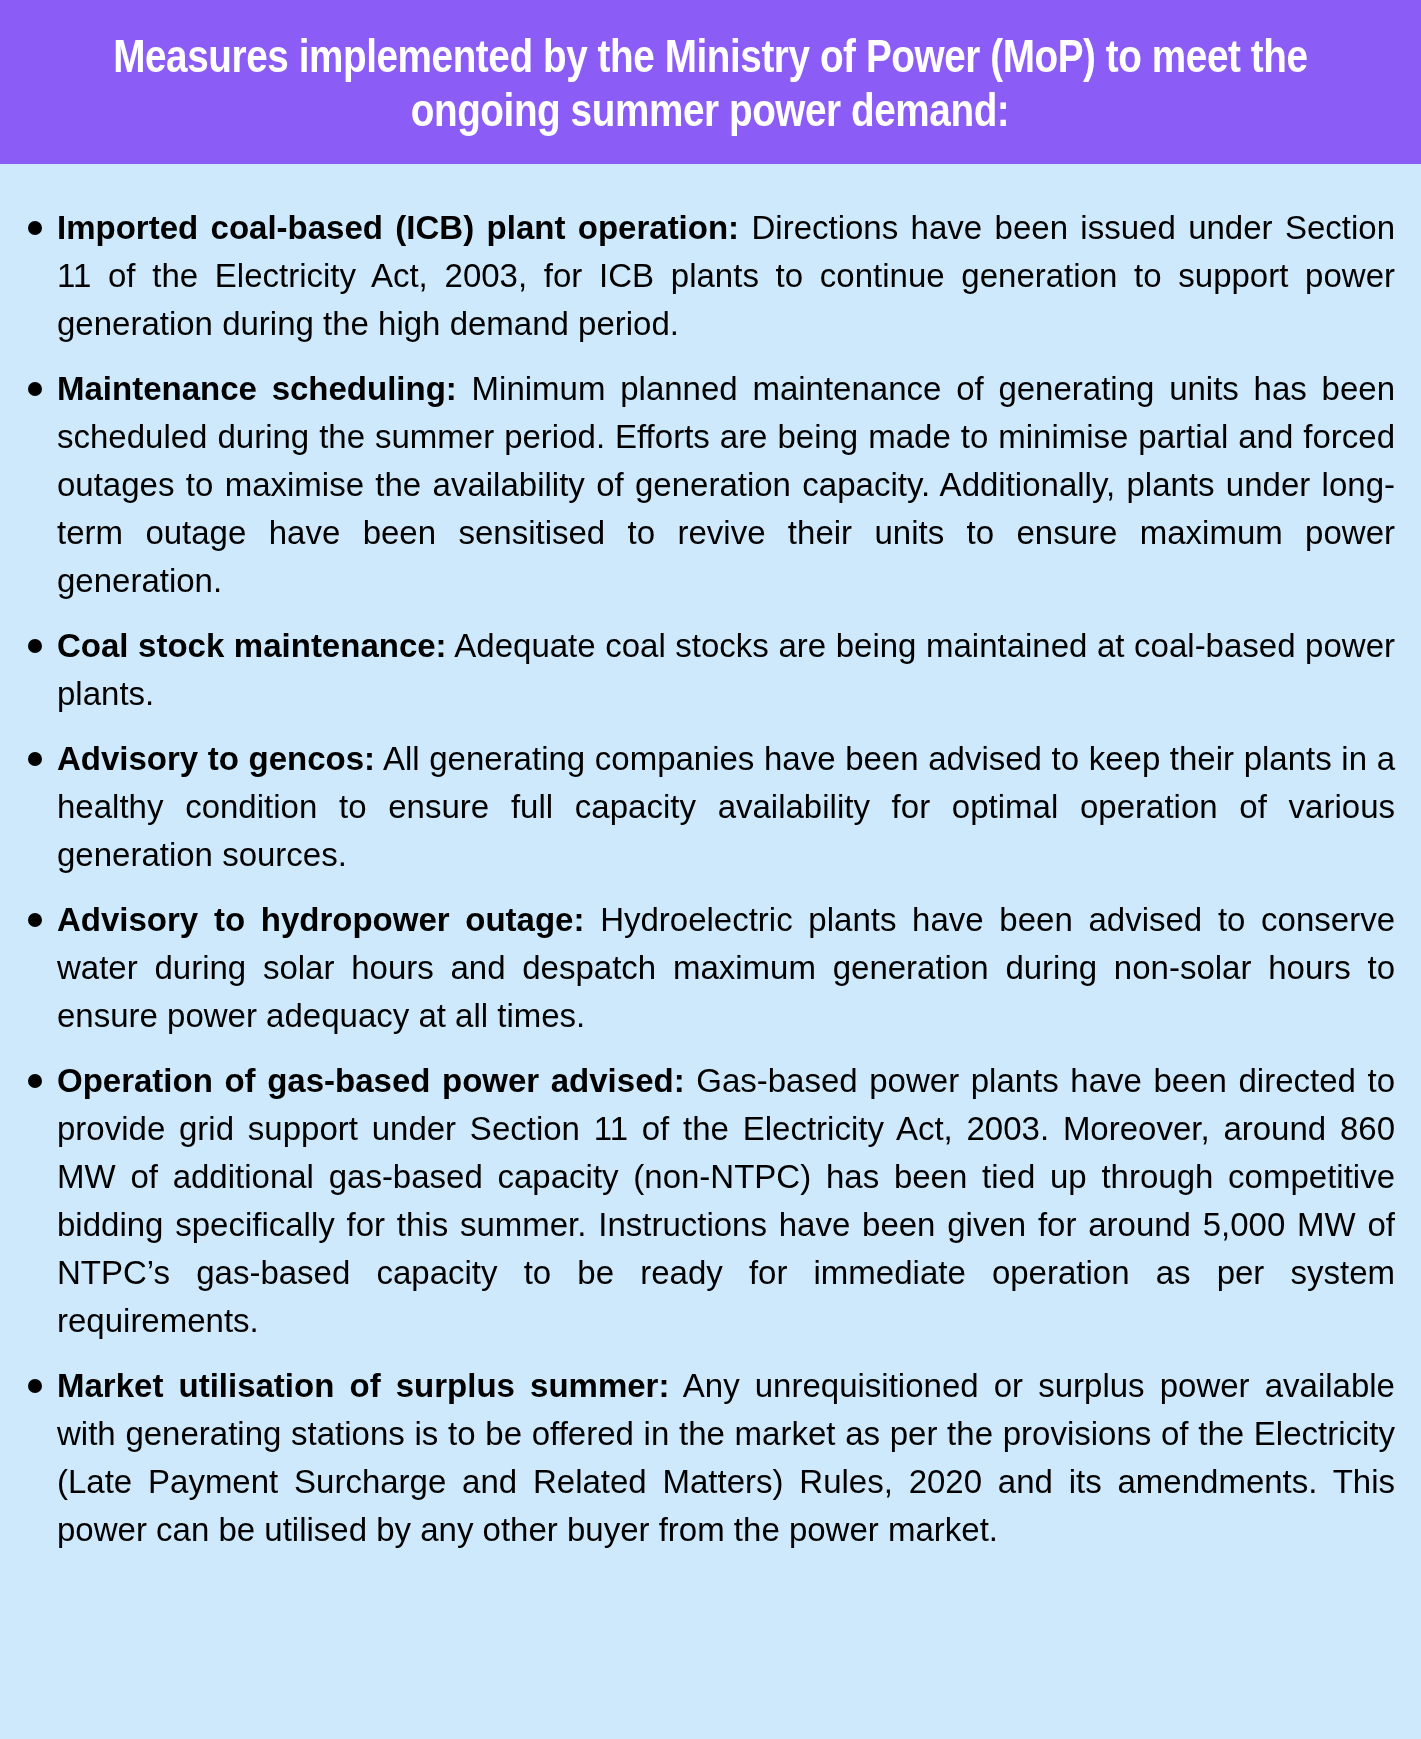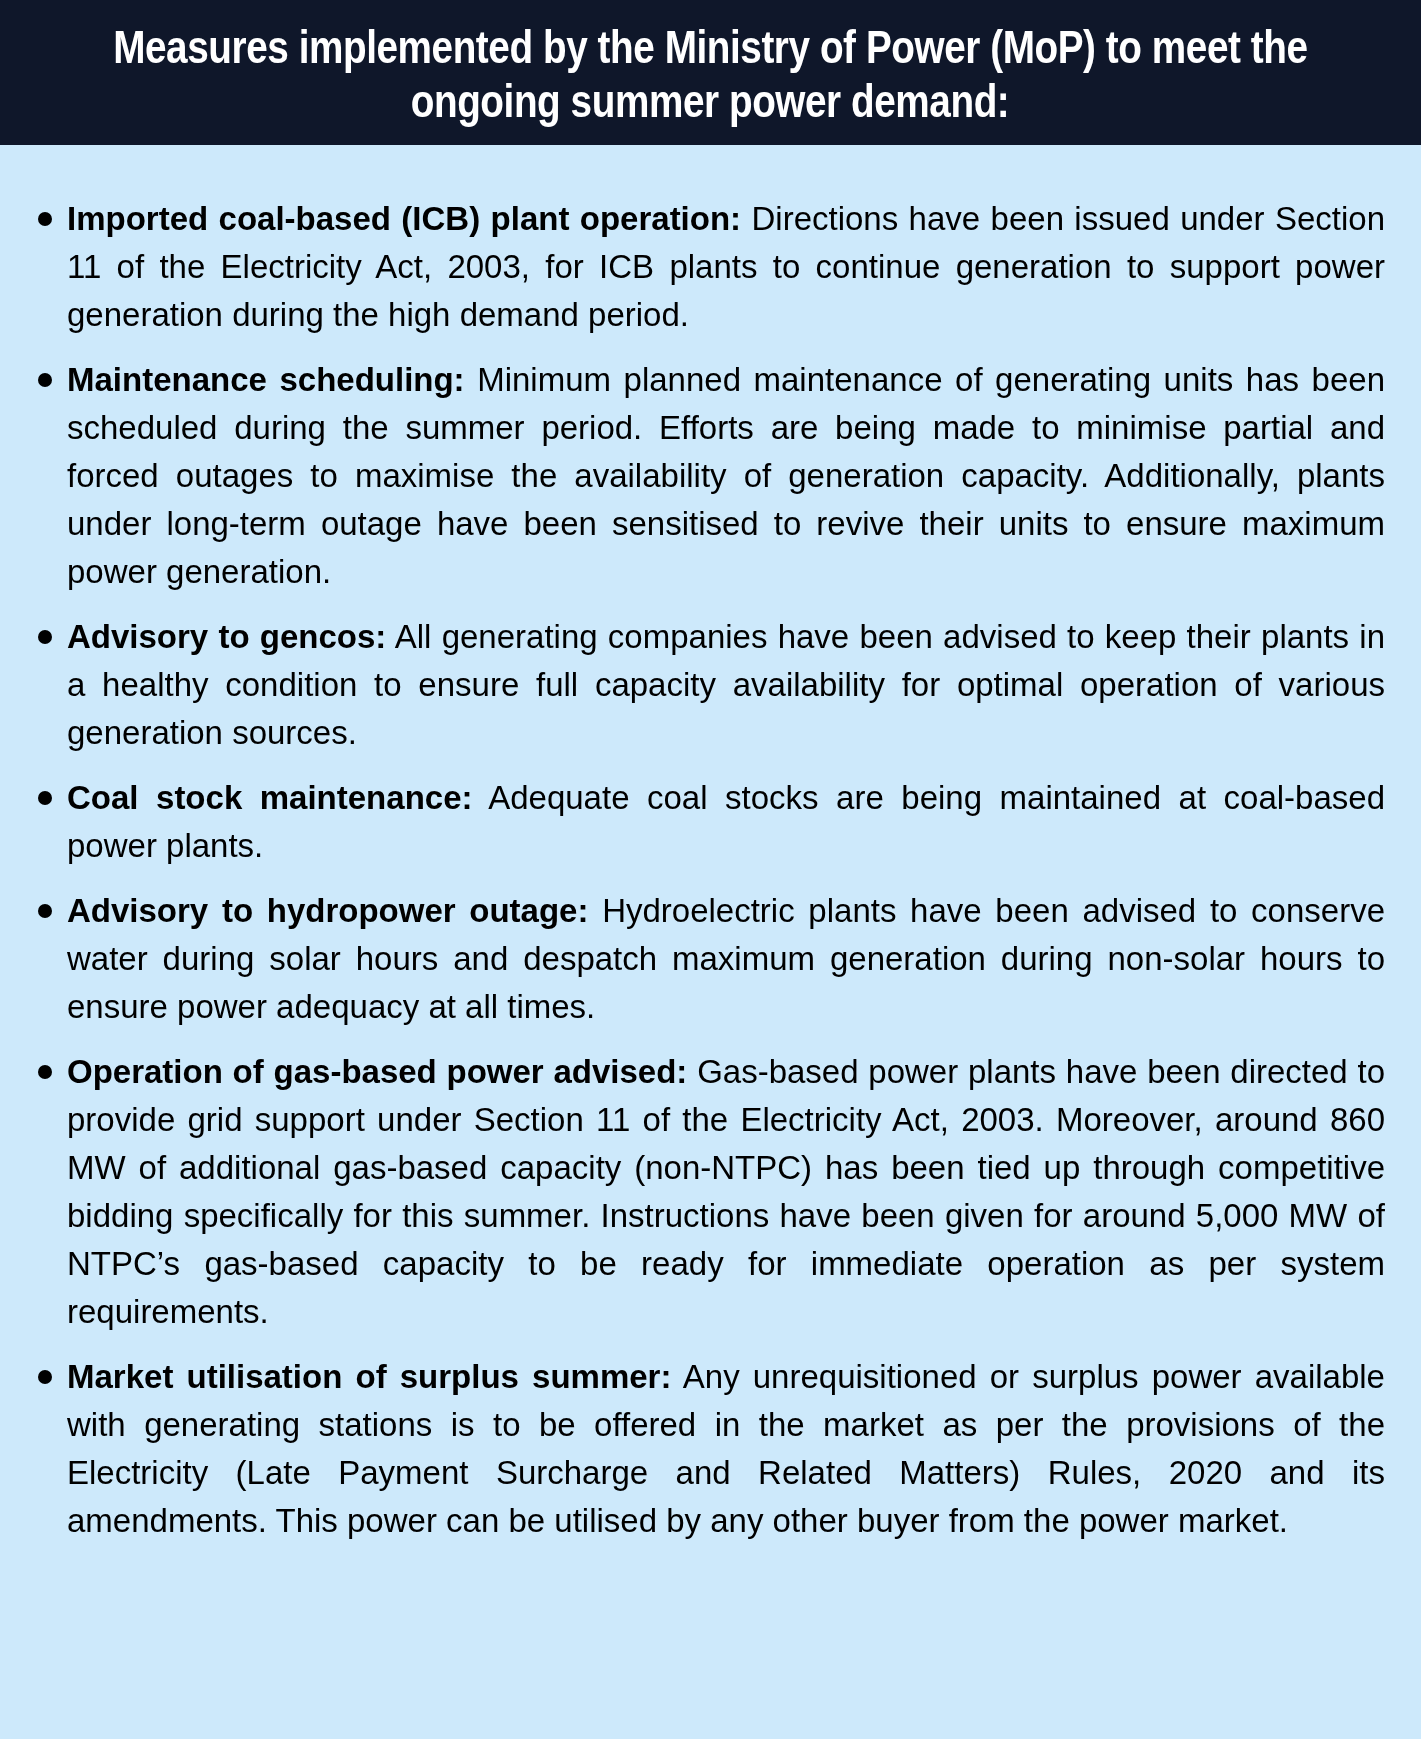--- a/index.html
+++ b/index.html
@@ -6,22 +6,22 @@
   .page {
     position: relative;
     width: 1421px;
     height: 1739px;
     background: #cde9fb;
     font-family: "Liberation Sans", sans-serif;
     overflow: hidden;
   }
   .header {
     width: 100%;
-    height: 145px;
-    background: #0f172a;
+    height: 164px;
+    background: #8b5cf6;
     display: flex;
     flex-direction: column;
     justify-content: center;
     align-items: center;
     box-sizing: border-box;
     padding-top: 2px;
   }
   .title-line {
     color: #ffffff;
     font-weight: bold;
@@ -31,21 +31,21 @@
     letter-spacing: -0.5px;
     transform: scale(0.86, 1.04);
     transform-origin: 50% 50%;
   }
   .content {
     box-sizing: border-box;
     padding: 40px 26px 0 57px;
   }
   ul.measures {
     list-style: none;
-    margin: 10px;
+    margin: 0;
     padding: 0;
   }
   ul.measures li {
     position: relative;
     color: #000000;
     font-size: 33px;
     line-height: 48px;
     text-align: justify;
     margin-bottom: 17px;
     hyphens: auto;
@@ -82,28 +82,28 @@
       </li>
 
       <li>
         <span class="bullet"></span>
         <span class="lead">Maintenance scheduling:</span>
         <span>Minimum planned maintenance of generating units has been scheduled during the summer period. Efforts are being made to minimise partial and forced outages to maximise the availability of generation capacity. Additionally, plants under long-term outage have been sensitised to revive their units to ensure maximum power generation.</span>
       </li>
 
       <li>
         <span class="bullet"></span>
-        <span class="lead">Advisory to gencos:</span>
-        <span>All generating companies have been advised to keep their plants in a healthy condition to ensure full capacity availability for optimal operation of various generation sources.</span>
+        <span class="lead">Coal stock maintenance:</span>
+        <span>Adequate coal stocks are being maintained at coal-based power plants.</span>
       </li>
 
       <li>
         <span class="bullet"></span>
-        <span class="lead">Coal stock maintenance:</span>
-        <span>Adequate coal stocks are being maintained at coal-based power plants.</span>
+        <span class="lead">Advisory to gencos:</span>
+        <span>All generating companies have been advised to keep their plants in a healthy condition to ensure full capacity availability for optimal operation of various generation sources.</span>
       </li>
 
       <li>
         <span class="bullet"></span>
         <span class="lead">Advisory to hydropower outage:</span>
         <span>Hydroelectric plants have been advised to conserve water during solar hours and despatch maximum generation during non-solar hours to ensure power adequacy at all times.</span>
       </li>
 
       <li>
         <span class="bullet"></span>

